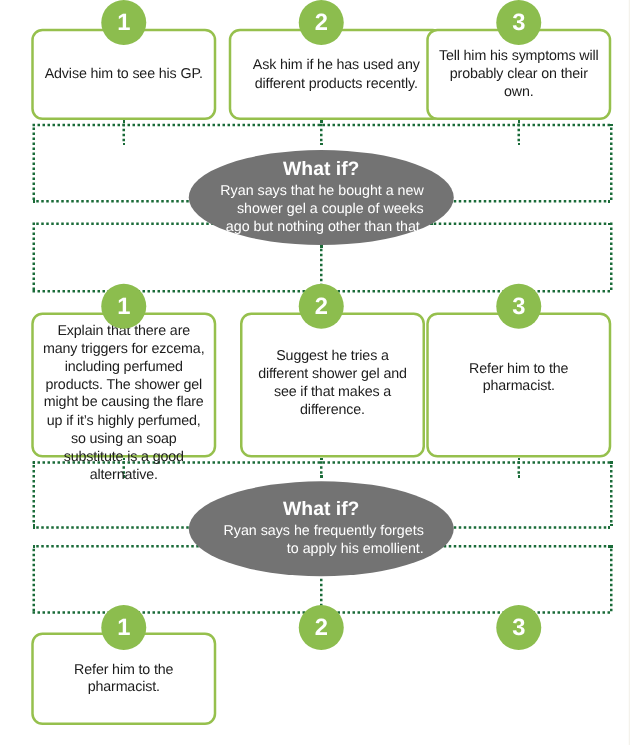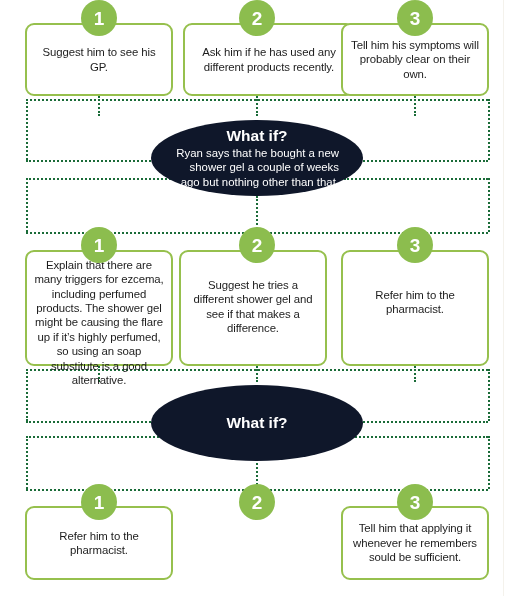--- a/index.html
+++ b/index.html
@@ -66,21 +66,21 @@
     font-size: 19px;
     font-weight: bold;
     z-index: 5;
     line-height: 1;
   }
 
   
   .whatif {
     position: absolute;
     border-radius: 50%;
-    background: #0f172a;
+    background: #737373;
     color: #ffffff;
     display: flex;
     flex-direction: column;
     align-items: center;
     justify-content: center;
     text-align: center;
     z-index: 4;
     padding: 0 24px;
     box-sizing: border-box;
   }
@@ -152,21 +152,21 @@
   <div class="dot-v" style="left:488px; top:436px; height:53px;"></div>
   <div class="dot-h" style="left:26px;  top:436px; width:145px;"></div>
   <div class="dot-h" style="left:344px; top:436px; width:144px;"></div>
   <div class="dot-h" style="left:26px;  top:489px; width:462px;"></div>
   <div class="dot-v" style="left:256px; top:458px; height:31px;"></div>
   <div class="dot-v" style="left:98px;  top:489px; height:16px;"></div>
   <div class="dot-v" style="left:256px; top:489px; height:16px;"></div>
   <div class="dot-v" style="left:414px; top:489px; height:16px;"></div>
 
   <div class="opt-box" style="left:25px; top:23px; width:148px; height:73px;">
-    <div class="opt-text">Suggest him to see his GP.</div>
+    <div class="opt-text">Advise him to see his GP.</div>
   </div>
   <div class="opt-box" style="left:183px; top:23px; width:172px; height:73px;">
     <div class="opt-text">Ask him if he has used any different products recently.</div>
   </div>
   <div class="opt-box" style="left:341px; top:23px; width:148px; height:73px;">
     <div class="opt-text">Tell him his symptoms will probably clear on their own.</div>
   </div>
 
   <div class="badge" style="left:81px;  top:0px;">
     <span>1</span>
@@ -179,47 +179,45 @@
   </div>
 
   <div class="whatif" style="left:151px; top:120px; width:212px; height:76px;">
     <div class="whatif-title">What if?</div>
     <div class="whatif-body">Ryan says that he bought a new shower gel a couple of weeks ago but nothing other than that.</div>
   </div>
 
   <div class="opt-box align-top" style="left:25px; top:250px; width:148px; height:116px;align-items:center;">
     <div class="opt-text">Explain that there are many triggers for ezcema, including perfumed products. The shower gel might be causing the flare up if it’s highly perfumed, so using an soap substitute is a good alternative.</div>
   </div>
-  <div class="opt-box align-top" style="left:179px; top:250px; width:148px; height:116px; padding-top:26px;">
+  <div class="opt-box align-top" style="left:192px; top:250px; width:148px; height:116px; padding-top:26px;">
     <div class="opt-text">Suggest he tries a different shower gel and see if that makes a difference.</div>
   </div>
   <div class="opt-box align-top" style="left:341px; top:250px; width:148px; height:116px; padding-top:36px;">
     <div class="opt-text">Refer him to the pharmacist.</div>
   </div>
 
   <div class="badge" style="left:81px;  top:227px;">
     <span>1</span>
   </div>
   <div class="badge" style="left:239px; top:227px;">
     <span>2</span>
   </div>
   <div class="badge" style="left:397px; top:227px;">
     <span>3</span>
   </div>
 
   <div class="whatif" style="left:151px; top:385px; width:212px; height:76px;">
     <div class="whatif-title">What if?</div>
+    <div class="whatif-body">Ryan says he frequently forgets to apply his emollient.</div>
   </div>
 
   <div class="opt-box" style="left:25px; top:506px; width:148px; height:74px;">
     <div class="opt-text">Refer him to the pharmacist.</div>
   </div>
-  <div class="opt-box" style="left:341px; top:506px; width:148px; height:74px;">
-    <div class="opt-text">Tell him that applying it whenever he remembers sould be sufficient.</div>
-  </div>
 
   <div class="badge" style="left:81px;  top:484px;">
     <span>1</span>
   </div>
   <div class="badge" style="left:239px; top:484px;">
     <span>2</span>
   </div>
   <div class="badge" style="left:397px; top:484px;">
     <span>3</span>
   </div>

